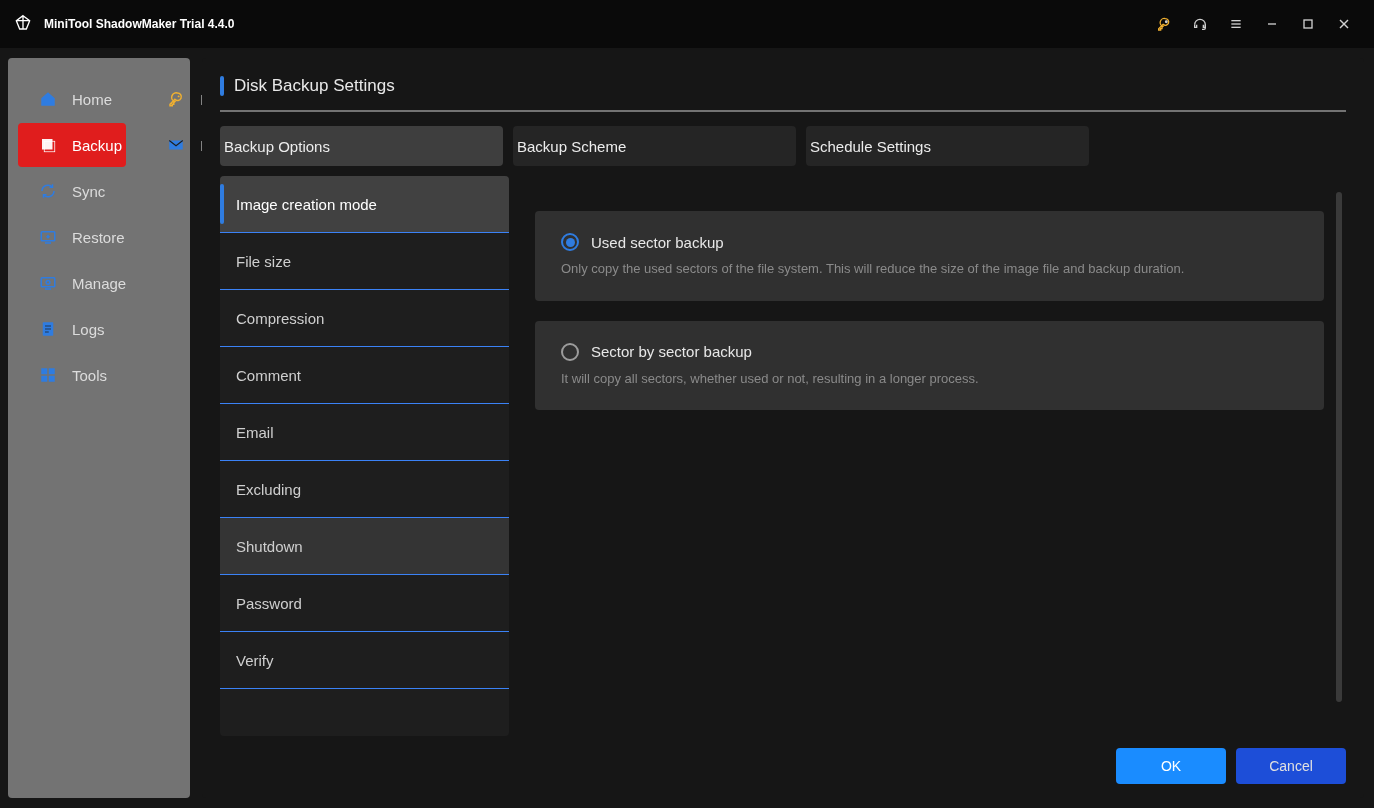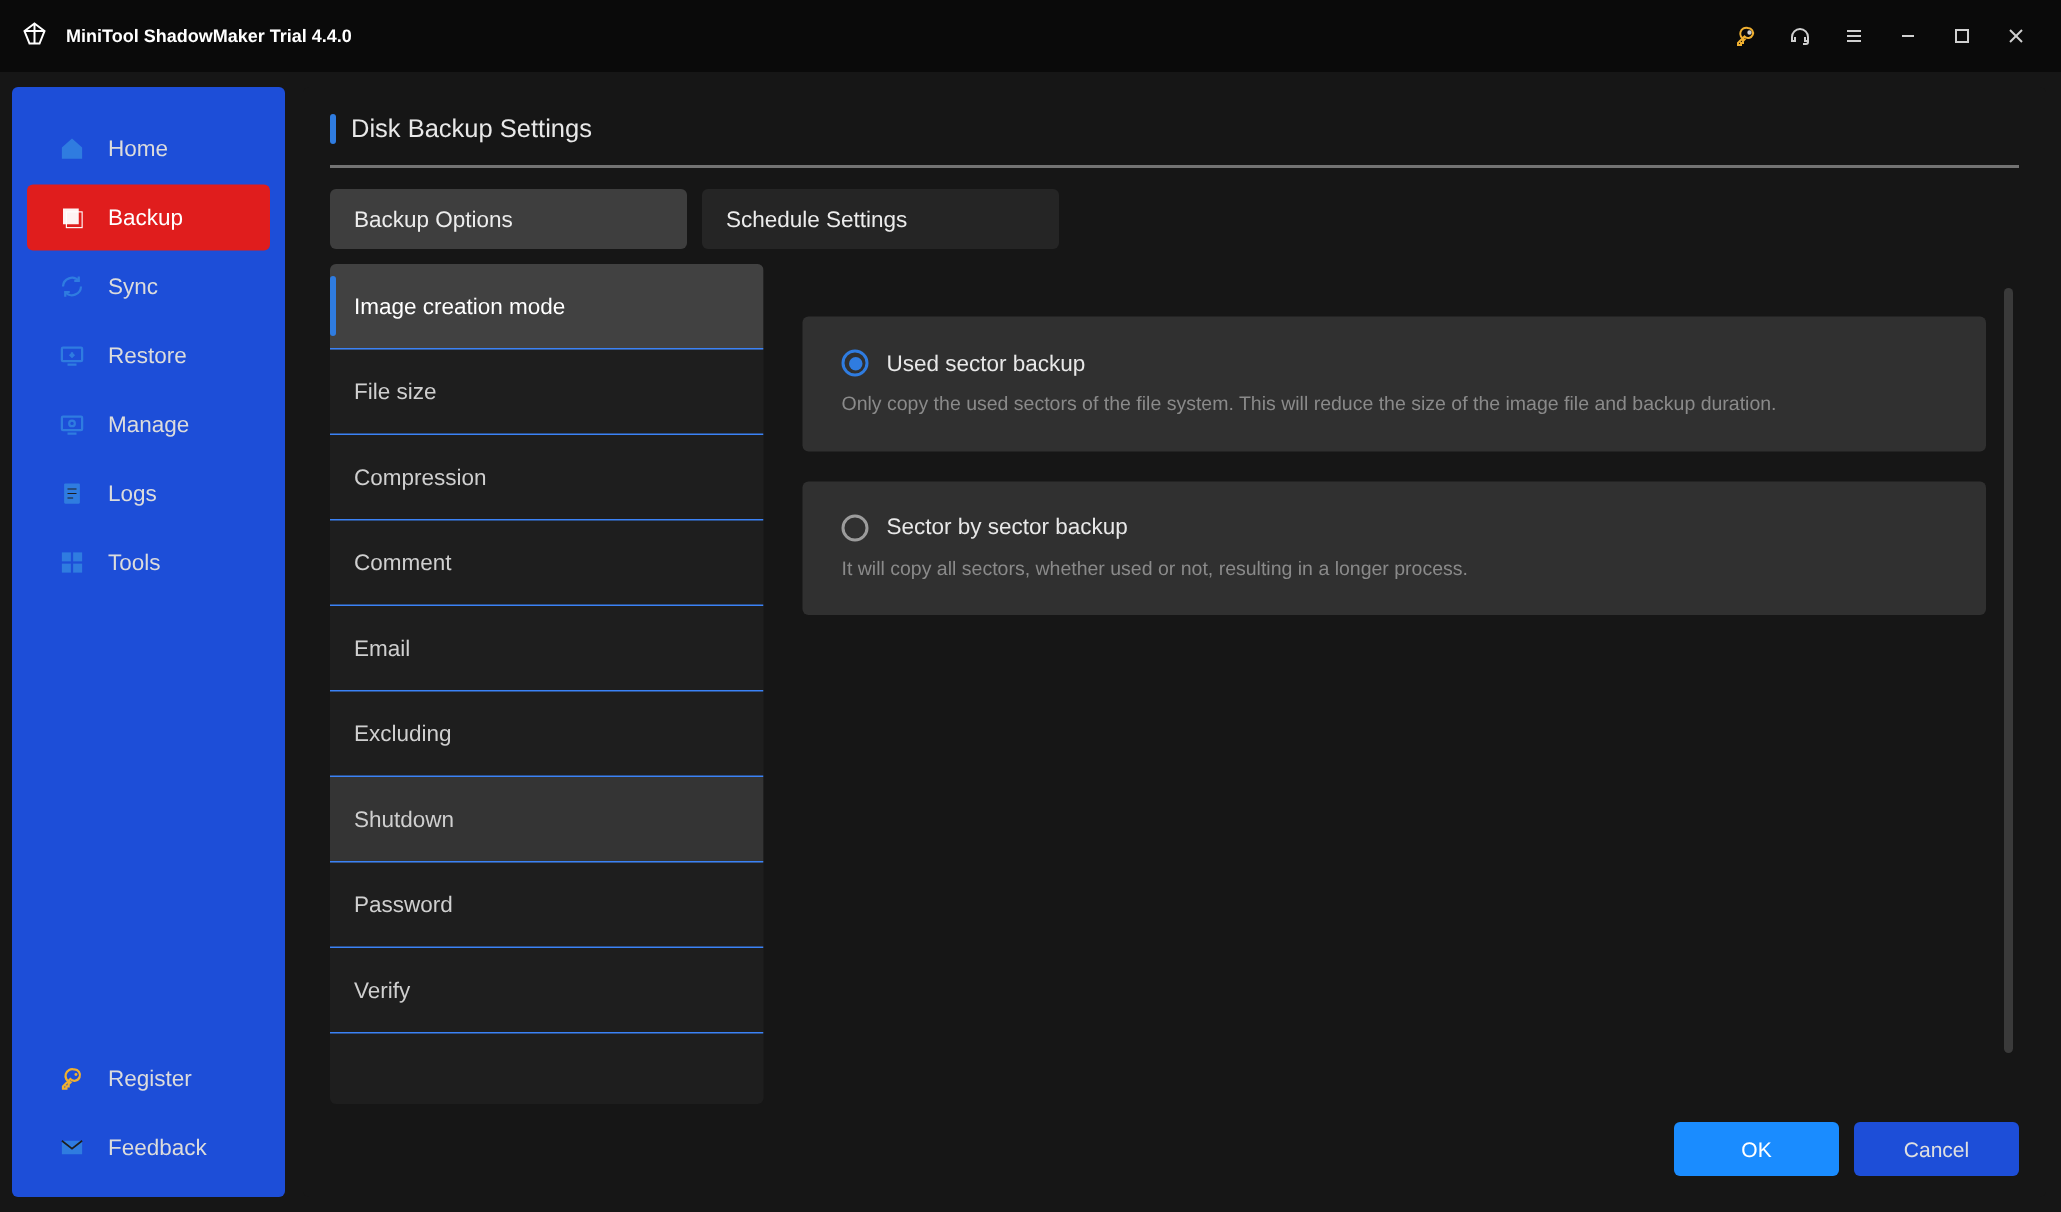--- a/index.html
+++ b/index.html
@@ -23,22 +23,22 @@
   .title-right { display:flex; align-items:center; gap:0; }
   .tb-btn { width:36px; height:48px; display:flex; align-items:center; justify-content:center; cursor:pointer; }
   .tb-key svg { color:#f0b030; }
   .tb-btn svg { width:16px; height:16px; stroke:#d0d0d0; fill:none; stroke-width:2; }
 
   
   .app-body { display:flex; height: calc(100% - 48px); padding:10px 10px 10px 8px; gap:12px; }
 
   
   .sidebar {
-    width: 182px; background:#1d4ed8; border-radius:4px;
-    display:flex; flex-direction:column; justify-content:space-between;
+    width: 182px; background:#737373; border-radius:4px;
+    display:flex; flex-direction:row; justify-content:space-between;
     padding-top:18px; padding-bottom:10px;text-align:right;
   }
   .nav-top, .nav-bottom { display:flex; flex-direction:column; }
   .nav-item {
     height:44px; display:flex; align-items:center; gap:14px;
     padding-left:20px; margin:1px 10px; border-radius:4px;
     color:#dcdcdc; font-size:15px; cursor:pointer;
   }
   .nav-item.active { background:#e01d1d; color:#fff; }
   .nav-icon { width:20px; height:20px; display:flex; align-items:center; justify-content:center; }
@@ -49,22 +49,22 @@
     flex:1; background:#161616; border-radius:4px;
     display:flex; flex-direction:column; padding:18px 18px 14px 18px;
   }
   .page-header { display:flex; align-items:center; gap:10px; padding-bottom:14px; border-bottom:2px solid #737373; margin-bottom:14px; }
   .page-header-bar { width:4px; height:20px; background:#2f7ce0; border-radius:2px; }
   .page-header-title { font-size:17px; color:#e8e8e8; }
 
   
   .tabs { display:flex; gap:10px; margin-bottom:10px; }
   .tab {
-    width:238px; height:40px; background:#252525; border-radius:4px;
-    display:flex; align-items:center; padding-left:16px;
+    width:283px; height:40px; background:#252525; border-radius:4px;
+    display:flex; align-items:center; padding-left:4px;
     font-size:15px; color:#ececec; cursor:pointer;
   }
   .tab.active { background:#3e3e3e; }
 
   
   .settings-area { flex:1; display:flex; gap:10px; min-height:0; }
 
   
   .opt-list {
     width:289px; display:flex; flex-direction:column;
@@ -274,20 +274,23 @@
 
   <div class="main">
     <div class="page-header">
       <div class="page-header-bar"></div>
       <div class="page-header-title">Disk Backup Settings</div>
     </div>
 
     <div class="tabs">
       <div class="tab active">
         <span>Backup Options</span>
+      </div>
+      <div class="tab">
+        <span>Backup Scheme</span>
       </div>
       <div class="tab">
         <span>Schedule Settings</span>
       </div>
     </div>
 
     <div class="settings-area">
 
       <div class="opt-list">
         <div class="opt-item selected">

